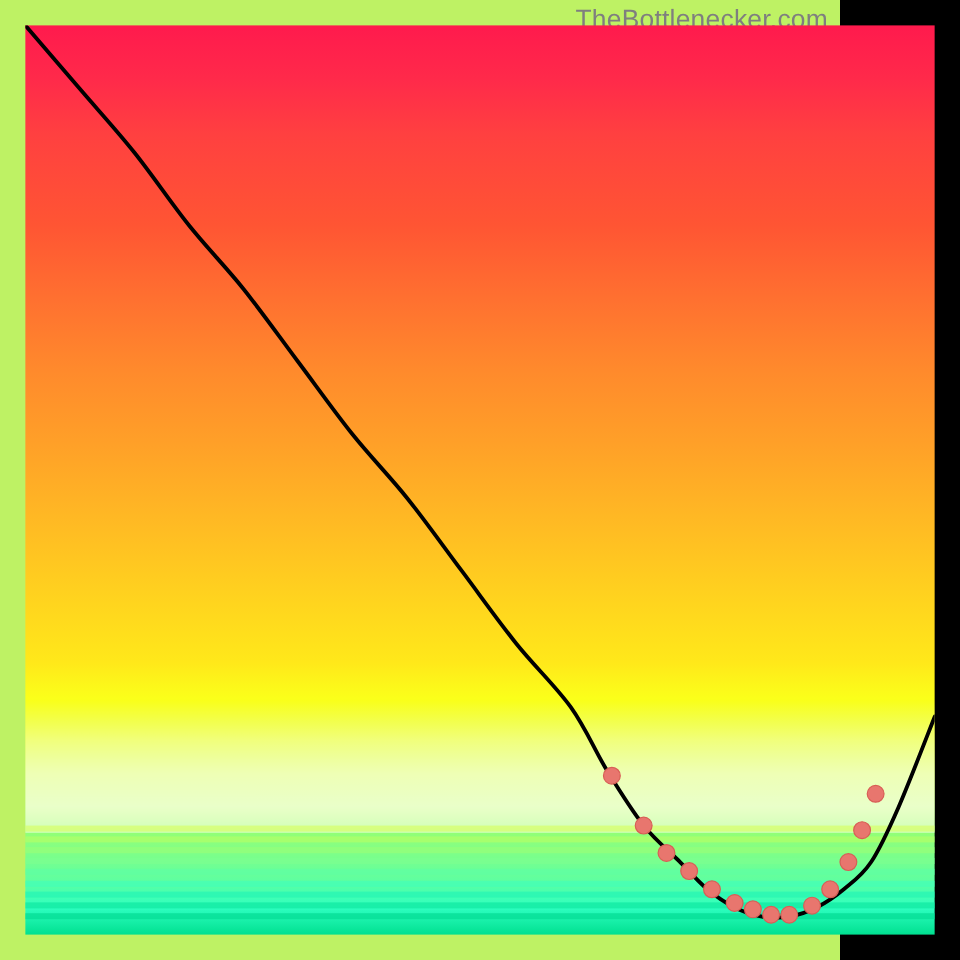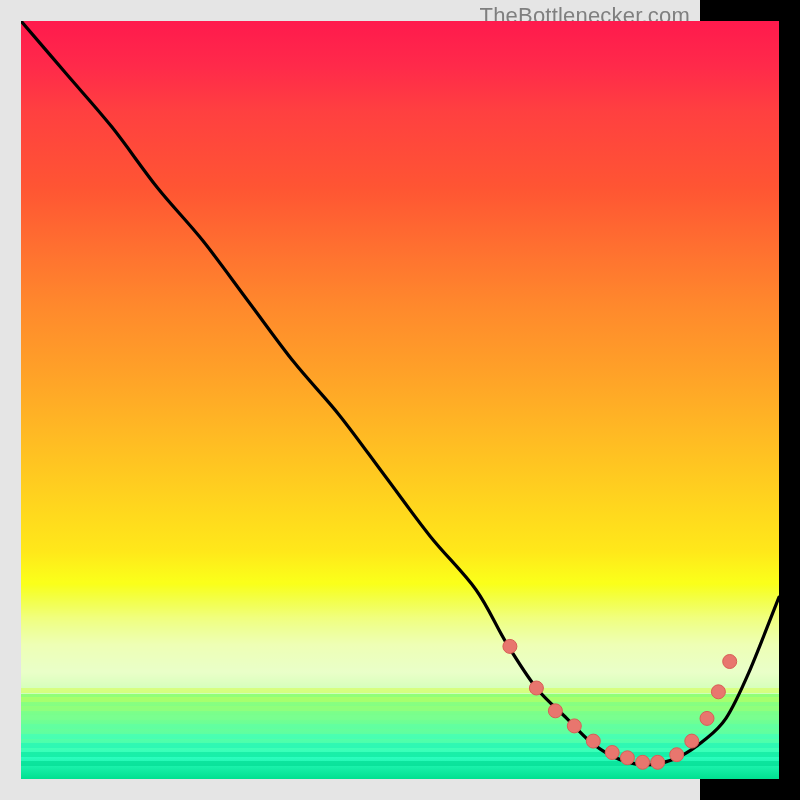--- a/index.html
+++ b/index.html
@@ -8,21 +8,21 @@
     width: 800px;
     height: 800px;
     background: #000;
     overflow: hidden;
     font-family: Arial, Helvetica, sans-serif;
   }
   .stage {
     position: relative;
     width: 700px;
     height: 800px;
-    background: #e5e5e5;
+    background: #bef264;
   }
   .plot {
     position: absolute;
     left: 21px;
     top: 21px;
     width: 758px;
     height: 758px;
     overflow: hidden;
   }
   .gradient {

